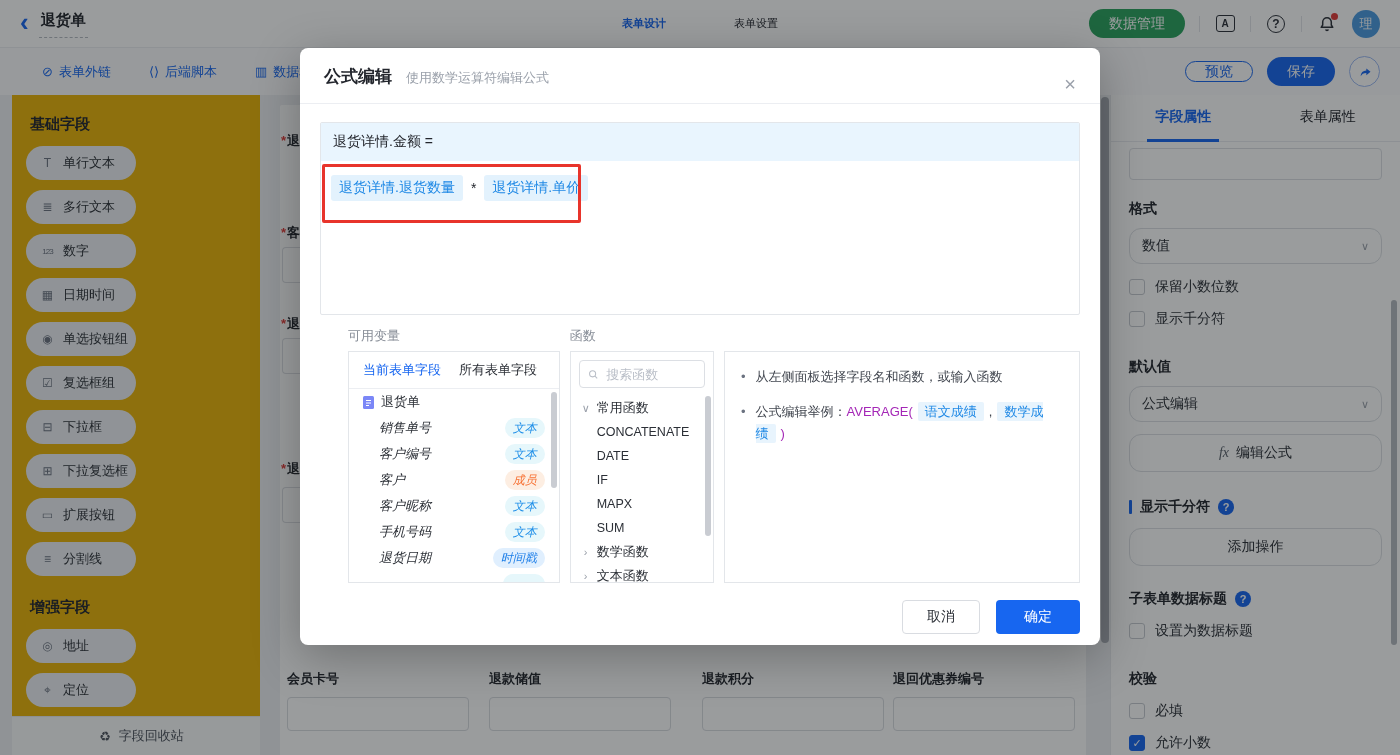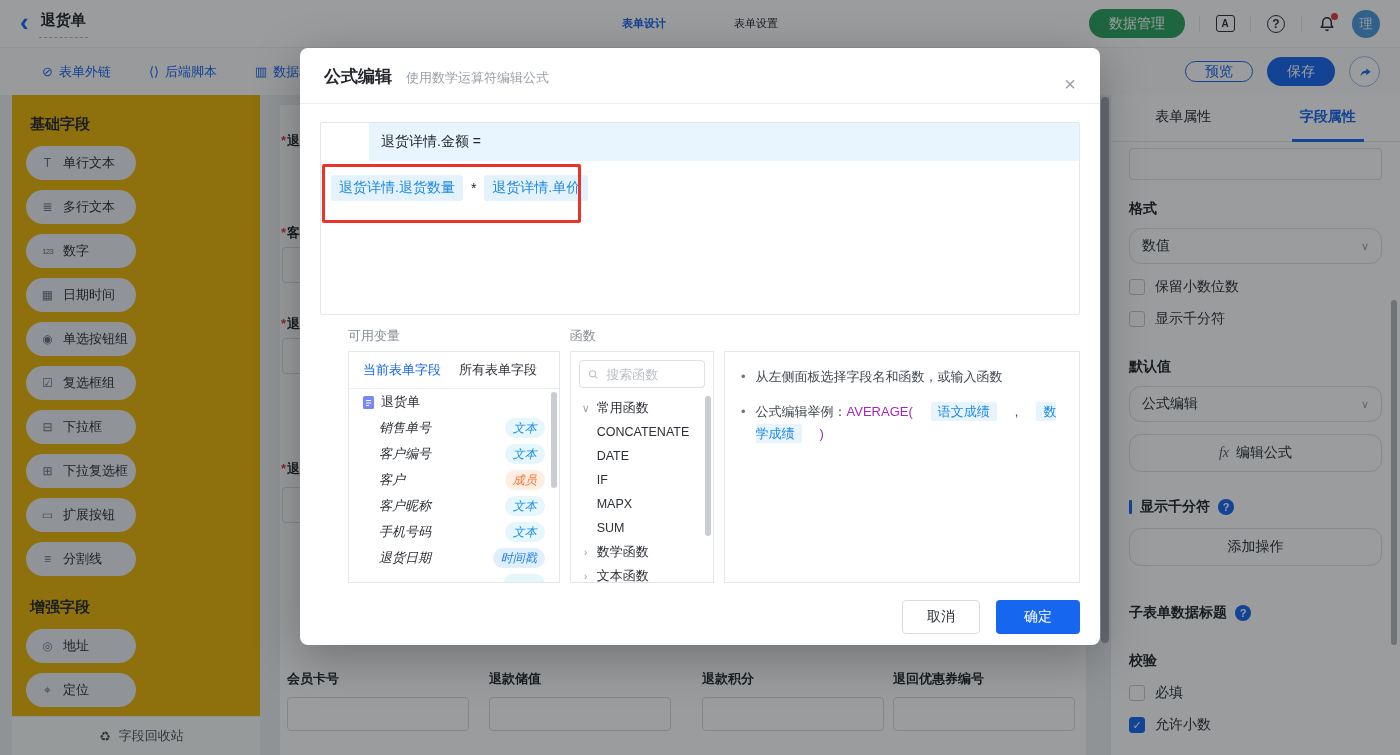--- a/index.html
+++ b/index.html
@@ -61,34 +61,34 @@
   .ilbl{font-size:14px;font-weight:700;color:#23262d;margin-top:20px;}
   .ilbl.mt30{margin-top:30px;}
   .iselect{height:36px;margin-top:10px;border:1px solid #dcdfe4;border-radius:12px;display:flex;align-items:center;justify-content:space-between;padding:12px 12px;font-size:14px;color:#2b2f36;cursor:pointer;box-sizing:border-box;}
   .chev{color:#9aa0aa;font-size:11px;}
   .cbrow{display:flex;align-items:center;gap:10px;margin-top:14px;font-size:14px;color:#2b2f36;cursor:pointer;}
   .cb{width:16px;height:16px;flex:none;border:1px solid #c6cad1;border-radius:3px;background:#fff;display:flex;align-items:center;justify-content:center;font-size:11px;color:#fff;box-sizing:border-box;}
   .cb.on{background:#1766f0;border-color:#1766f0;}
   .ibtn{height:36px;margin-top:12px;border:1px solid #dcdfe4;border-radius:12px;display:flex;align-items:center;justify-content:center;gap:7px;font-size:14px;color:#2b2f36;cursor:pointer;}
   .ibtn .fxg{font-family:"Liberation Serif",serif;font-style:italic;color:#5a616b;font-size:14px;}
   .sec-head{display:flex;align-items:center;gap:8px;margin-top:26px;font-size:14px;font-weight:700;color:#23262d;}
-  .sec-head.mt38{margin-top:38px;}
+  .sec-head.mt38{margin-top:24px;}
   .secbar{width:3px;height:14px;background:#1766f0;border-radius:1px;}
   .qmark{width:16px;height:16px;border-radius:50%;background:#1766f0;color:#fff;font-size:11px;font-weight:700;display:flex;align-items:center;justify-content:center;cursor:pointer;}
   .insp-scroll{position:absolute;right:3px;top:205px;width:6px;height:345px;background:#b4b8bf;border-radius:3px;}
   
   .overlay{position:absolute;inset:0;background:rgba(15,18,22,.42);z-index:40;}
   .modal{position:absolute;left:300px;top:48px;width:800px;height:597px;background:#fff;border-radius:8px;box-shadow:0 12px 48px rgba(0,0,0,.28);z-index:50;}
   .m-head{height:56px;display:flex;align-items:baseline;padding:17px 24px 0;box-sizing:border-box;border-bottom:1px solid #eceef2;gap:14px;}
   .m-title{font-size:17px;font-weight:700;color:#23262d;}
   .m-sub{font-size:13px;color:#9aa0aa;}
   .m-close{margin-left:auto;font-size:20px;color:#9aa0aa;cursor:pointer;line-height:1;align-self:center;}
   .m-body{padding:18px 20px 0;}
   .fx-box{border:1px solid #e3e6ea;border-radius:2px;height:193px;box-sizing:border-box;overflow:hidden;}
-  .fx-target{height:38px;background:#e9f5fe;display:flex;align-items:center;padding:0 12px;font-size:14px;color:#23262d;margin-left:48px;}
+  .fx-target{height:38px;background:#e9f5fe;display:flex;align-items:center;padding:0 12px;font-size:14px;color:#23262d;}
   .fx-edit{padding:14px 10px;display:flex;align-items:center;gap:8px;cursor:text;}
   .chip{background:#e3f2fd;color:#1e88e5;font-size:14px;padding:4px 8px;border-radius:3px;cursor:pointer;}
   .opr{color:#23262d;font-size:14px;}
   .red-annotation{position:absolute;left:22px;top:116px;width:253px;height:53px;border:3px solid #e8342b;border-radius:2px;pointer-events:none;}
   .m-cols{display:flex;gap:10px;margin-top:12px;padding-left:28px;}
   .col{display:flex;flex-direction:column;}
   .colw-vars{width:220px}.colw-fns{width:150px}.colw-help{width:370px}
   .col-label{font-size:13px;color:#878d97;height:24px;box-sizing:border-box;}
   .panel{border:1px solid #e3e6ea;height:232px;box-sizing:border-box;background:#fff;position:relative;overflow:hidden;}
   .v-tabs{height:36px;display:flex;align-items:center;gap:18px;padding:0 14px;border-bottom:1px solid #eceef2;font-size:13px;color:#2b2f36;}
@@ -105,21 +105,21 @@
   .fsearch input{border:none;outline:none;width:100%;font-size:13px;color:#2b2f36;background:transparent;font-family:inherit;}
   .fsearch input::placeholder{color:#b9bec7;}
   .frow{height:24px;display:flex;align-items:center;gap:6px;padding:0 10px;font-size:13px;color:#2b2f36;cursor:pointer;}
   .frow .gchev{color:#9aa0aa;width:10px;font-size:11px;text-align:center;}
   .frow.fitem{padding-left:26px;font-size:12.5px;}
   .f-scroll{position:absolute;right:2px;top:44px;width:6px;height:140px;background:#c9ccd2;border-radius:3px;}
   .help{padding:14px 16px;font-size:13px;color:#41464f;}
   .hrow{display:flex;gap:10px;margin-bottom:13px;line-height:22px;align-items:baseline;}
   .bullet{color:#6b7280;}
   .fnp{color:#a426b6;}
-  .chip-sm{background:#e8f4fd;color:#1e88e5;padding:2px 7px;border-radius:2px;margin:0 18px;cursor:pointer;}
+  .chip-sm{background:#e8f4fd;color:#1e88e5;padding:2px 7px;border-radius:2px;margin:0 5px;cursor:pointer;}
   .m-footer{display:flex;justify-content:flex-end;gap:16px;margin-top:17px;}
   .btn-cancel{width:78px;height:34px;border:1px solid #d9dce1;border-radius:4px;background:#fff;font-size:14px;color:#2b2f36;font-family:inherit;cursor:pointer;}
   .btn-ok{width:84px;height:34px;border:none;border-radius:4px;background:#1766f0;color:#fff;font-size:14px;font-family:inherit;cursor:pointer;}
   svg{display:block;}
 </style>
 </head>
 <body>
 
 <div class="app">
 
@@ -274,25 +274,25 @@
     <div class="bgroup bg4">
       <div class="blabel">退回优惠券编号</div>
       <div class="binput"></div>
     </div>
 
     <div class="canvas-scrollbar"></div>
   </main>
 
   <aside class="inspector">
     <div class="insp-tabs">
+      <div class="insp-tab active">
+          <span>字段属性</span>
+        </div>
       <div class="insp-tab">
           <span>表单属性</span>
-        </div>
-      <div class="insp-tab active">
-          <span>字段属性</span>
         </div>
     </div>
     <div class="partial-input"></div>
 
     <div class="ilbl">格式</div>
     <div class="iselect">
       <span>数值</span>
       <span class="chev">∨</span>
     </div>
     <div class="cbrow">
@@ -319,20 +319,24 @@
       <span>显示千分符</span>
       <span class="qmark">?</span>
     </div>
     <div class="ibtn">
       <span>添加操作</span>
     </div>
 
     <div class="sec-head mt38">
       <span>子表单数据标题</span>
       <span class="qmark">?</span>
+    </div>
+    <div class="cbrow">
+      <span class="cb"></span>
+      <span>设置为数据标题</span>
     </div>
 
     <div class="ilbl mt30">校验</div>
     <div class="cbrow">
       <span class="cb"></span>
       <span>必填</span>
     </div>
     <div class="cbrow">
       <span class="cb on">✓</span>
       <span>允许小数</span>

